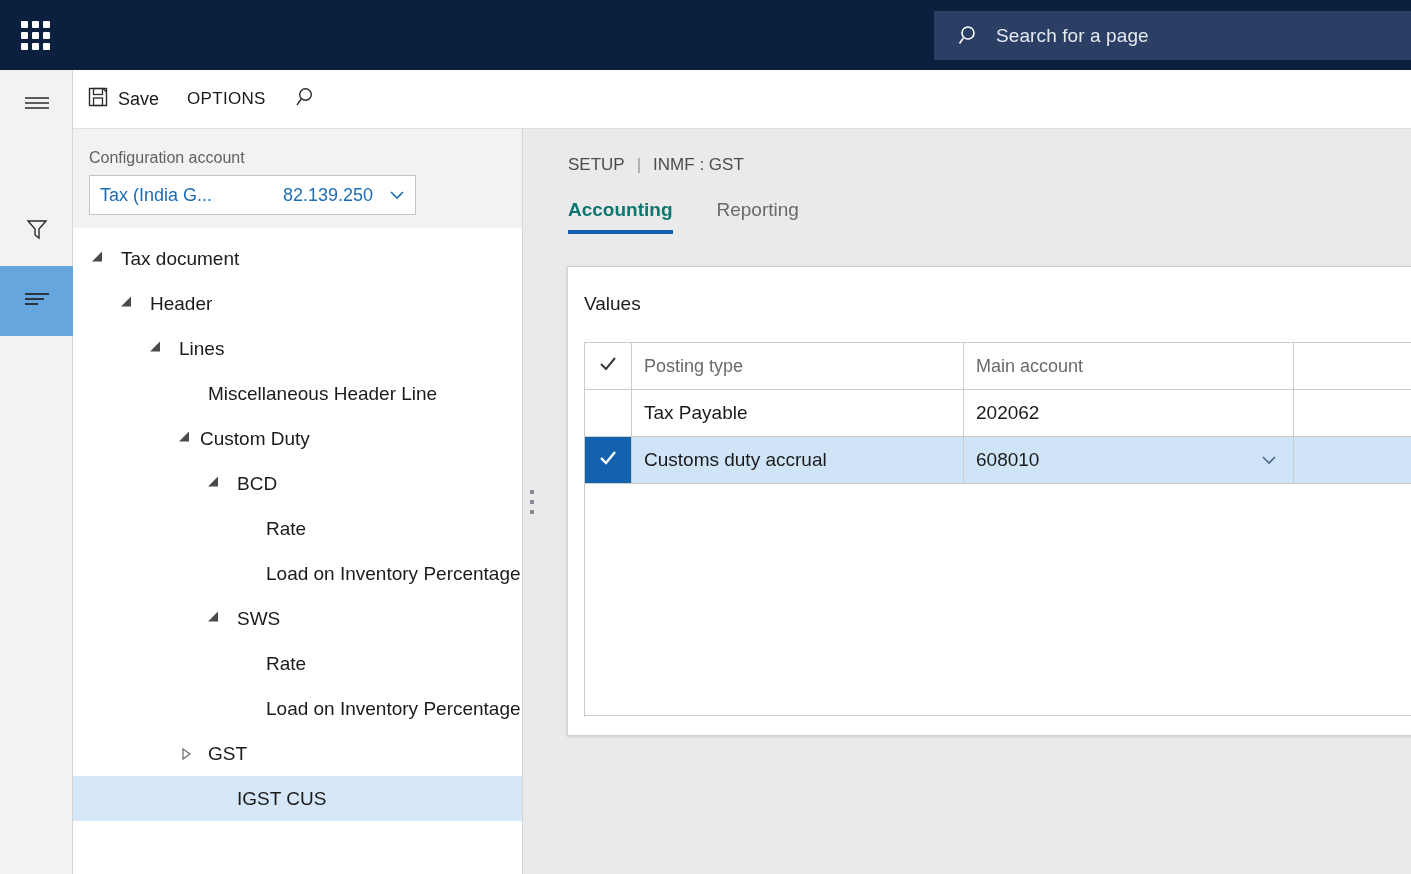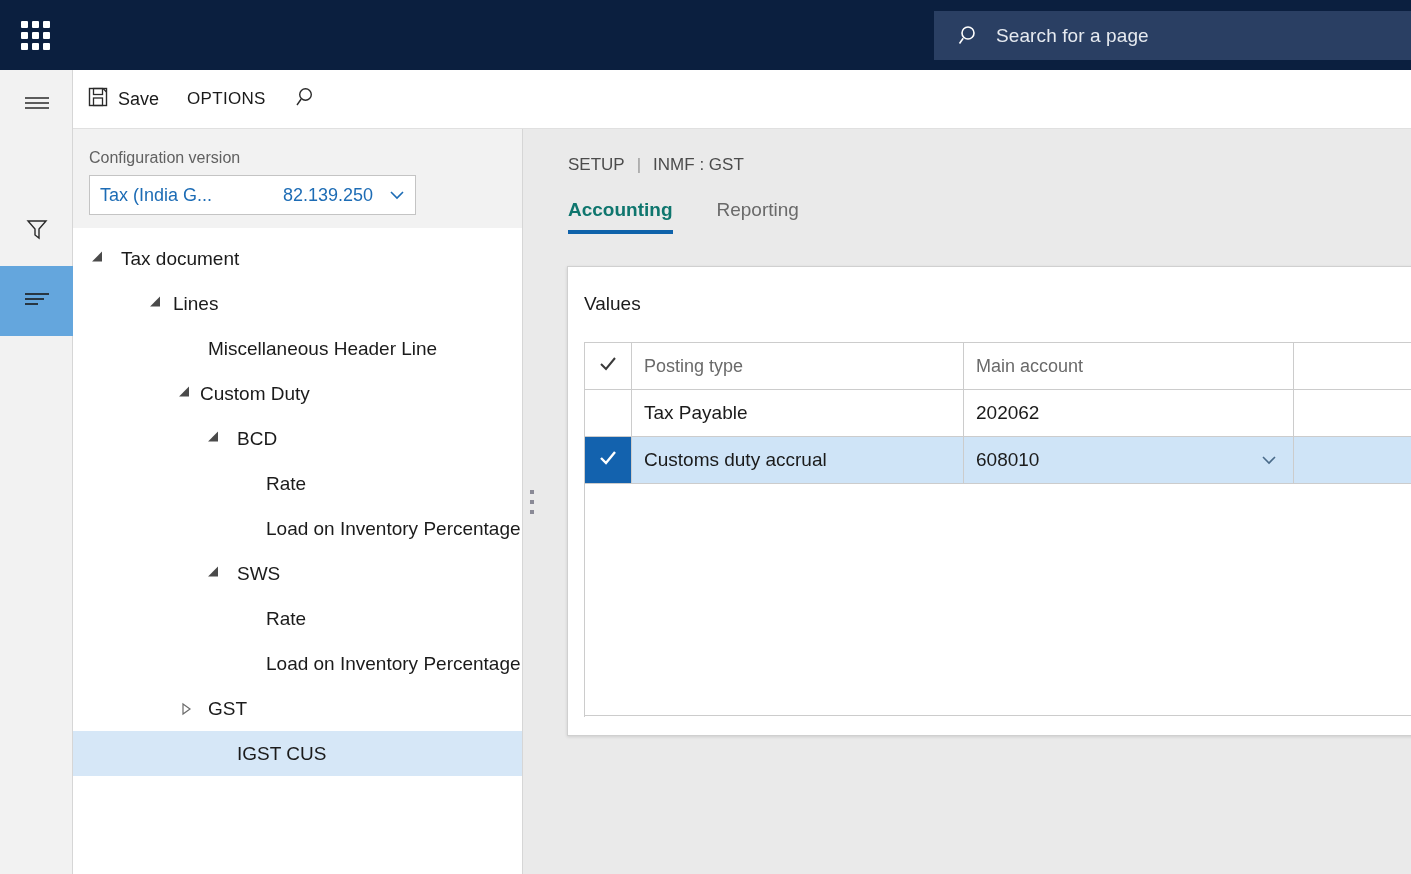--- a/index.html
+++ b/index.html
@@ -236,45 +236,52 @@
         <line x1="1" y1="4" x2="25" y2="4" stroke="#1a1a1a" stroke-width="1.6"></line>
         <line x1="1" y1="9" x2="20" y2="9" stroke="#1a1a1a" stroke-width="1.6"></line>
         <line x1="1" y1="14" x2="14" y2="14" stroke="#1a1a1a" stroke-width="1.6"></line>
       </svg>
     </span>
   </div>
 </div>
 
 <div class="treepanel">
   <div class="cfg-area">
-    <div class="cfg-label">Configuration version</div>
+    <div class="cfg-label">Configuration account</div>
     <div class="cfg-select">
       <span class="cfg-name">Tax (India G...</span>
       <span class="cfg-ver">82.139.250</span>
       <span class="cfg-chev">
         <svg width="20" height="20" viewBox="0 0 20 20">
           <polyline points="4,7 10,13 16,7" fill="none" stroke="#1d6cb5" stroke-width="1.6"></polyline>
         </svg>
       </span>
     </div>
   </div>
   <div class="tree" id="tree">
       <div class="tnode">
         <span style="display: block; flex: 0 0 auto; width: 12px;"></span>
         <span class="tw">
           <span class="tri-open"></span>
         </span>
         <span style="margin-left: 8px;">Tax document</span>
       </div>
       <div class="tnode">
+        <span style="display: block; flex: 0 0 auto; width: 41px;"></span>
+        <span class="tw">
+          <span class="tri-open"></span>
+        </span>
+        <span style="margin-left: 8px;">Header</span>
+      </div>
+      <div class="tnode">
         <span style="display: block; flex: 0 0 auto; width: 70px;"></span>
         <span class="tw">
           <span class="tri-open"></span>
         </span>
-        <span style="margin-left: 2px;">Lines</span>
+        <span style="margin-left: 8px;">Lines</span>
       </div>
       <div class="tnode">
         <span style="display: block; flex: 0 0 auto; width: 99px;"></span>
         <span class="tw"></span>
         <span style="margin-left: 8px;">Miscellaneous Header Line</span>
       </div>
       <div class="tnode">
         <span style="display: block; flex: 0 0 auto; width: 99px;"></span>
         <span class="tw">
           <span class="tri-open"></span>

